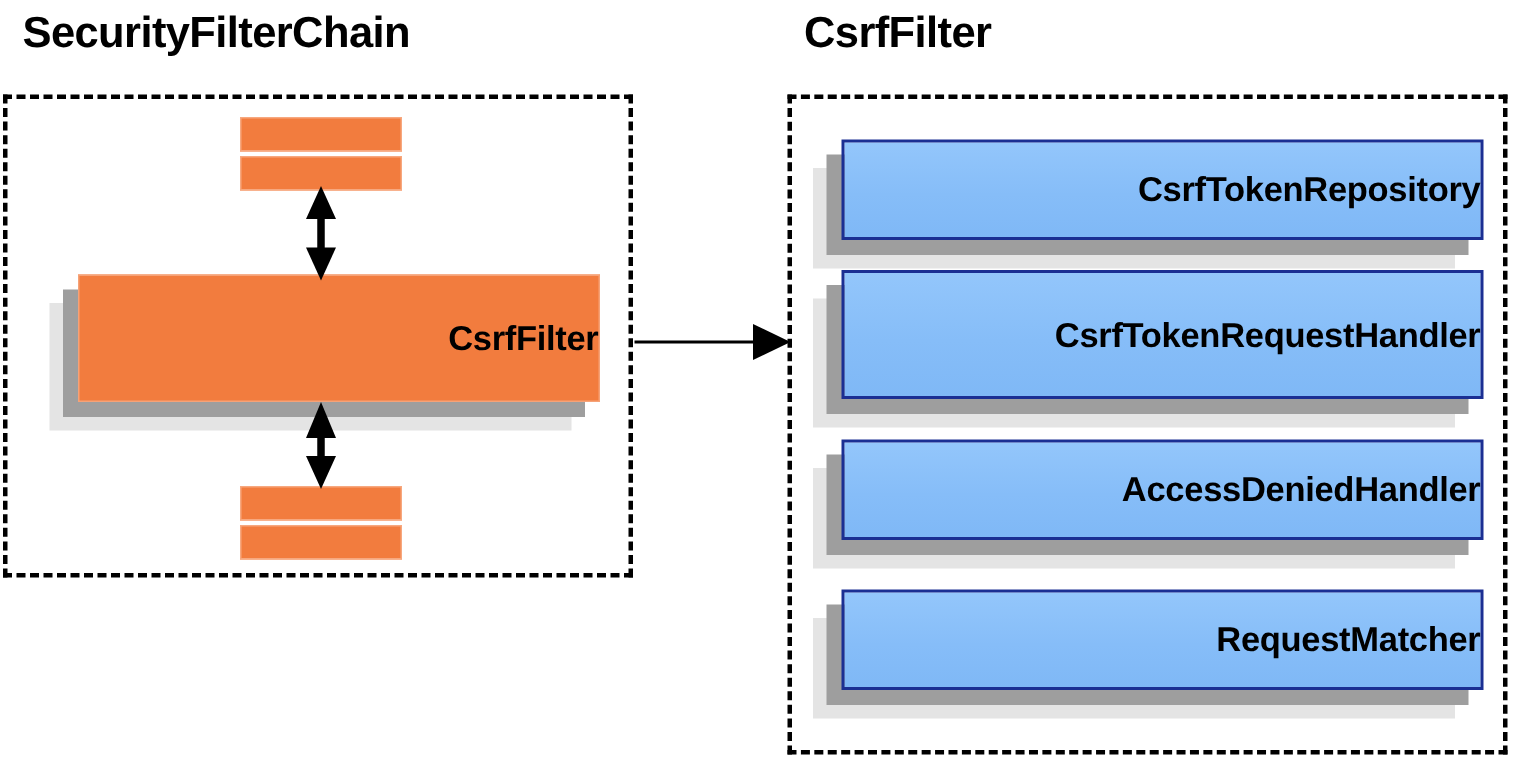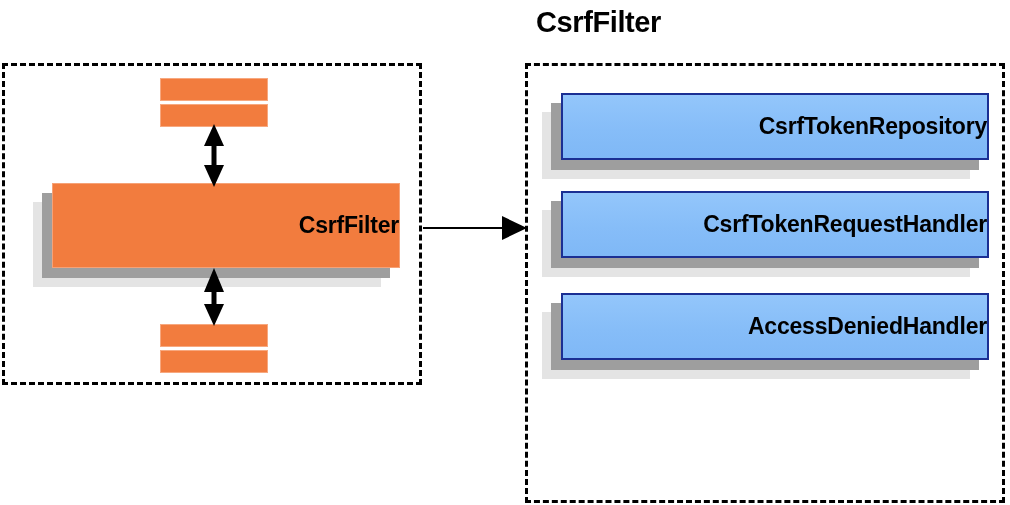--- a/index.html
+++ b/index.html
@@ -86,20 +86,21 @@
     position:absolute;left:0;top:0;
     width:1010px;height:505px;
     pointer-events:none;
   }
 </style>
 </head>
 <body>
 
 <div id="stage">
 
+  <div class="panel-title" style="left:15px; top:6px;">SecurityFilterChain</div>
 
   <div class="panel-title" style="left:536px; top:6px;">CsrfFilter</div>
 
   <div class="dashed-panel" style="left:2px; top:63px; width:420px; height:322px;"></div>
 
   <div class="bar-orange" style="left:160px; top:78px; width:108px; height:23px;"></div>
   <div class="bar-orange" style="left:160px; top:104px; width:108px; height:23px;"></div>
 
   <div class="stack" style="left:52px; top:183px; width:348px; height:85px;">
     <div class="layer-back"></div>
@@ -115,36 +116,43 @@
   <div class="dashed-panel" style="left:525px; top:63px; width:480px; height:440px;"></div>
 
   <div class="stack" style="left:561px; top:93px; width:428px; height:67px;">
     <div class="layer-back"></div>
     <div class="layer-mid"></div>
     <div class="face face-blue">
       <span class="card-label">CsrfTokenRepository</span>
     </div>
   </div>
 
-  <div class="stack" style="left:561px; top:191px; width:428px; height:67px;">
+  <div class="stack" style="left:561px; top:180px; width:428px; height:86px;">
     <div class="layer-back"></div>
     <div class="layer-mid"></div>
     <div class="face face-blue">
       <span class="card-label">CsrfTokenRequestHandler</span>
     </div>
   </div>
 
   <div class="stack" style="left:561px; top:293px; width:428px; height:67px;">
     <div class="layer-back"></div>
     <div class="layer-mid"></div>
     <div class="face face-blue">
       <span class="card-label">AccessDeniedHandler</span>
     </div>
   </div>
 
+  <div class="stack" style="left:561px; top:393px; width:428px; height:67px;">
+    <div class="layer-back"></div>
+    <div class="layer-mid"></div>
+    <div class="face face-blue">
+      <span class="card-label">RequestMatcher</span>
+    </div>
+  </div>
 
   <svg class="overlay" viewBox="0 0 1010 505">
 
     <g>
       <line x1="214" y1="136" x2="214" y2="175" stroke="#000000" stroke-width="5"></line>
       <polygon points="214,124 204,146 224,146" fill="#000000"></polygon>
       <polygon points="214,187 204,165 224,165" fill="#000000"></polygon>
     </g>
 
     <g>

